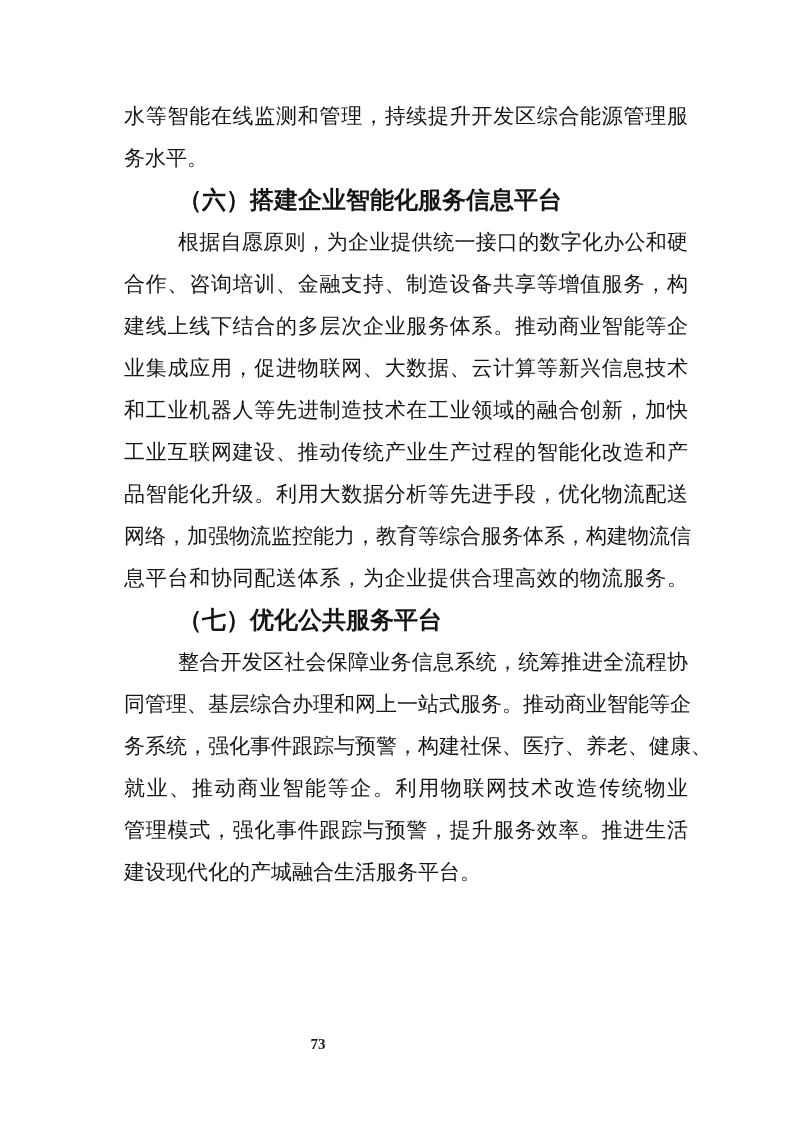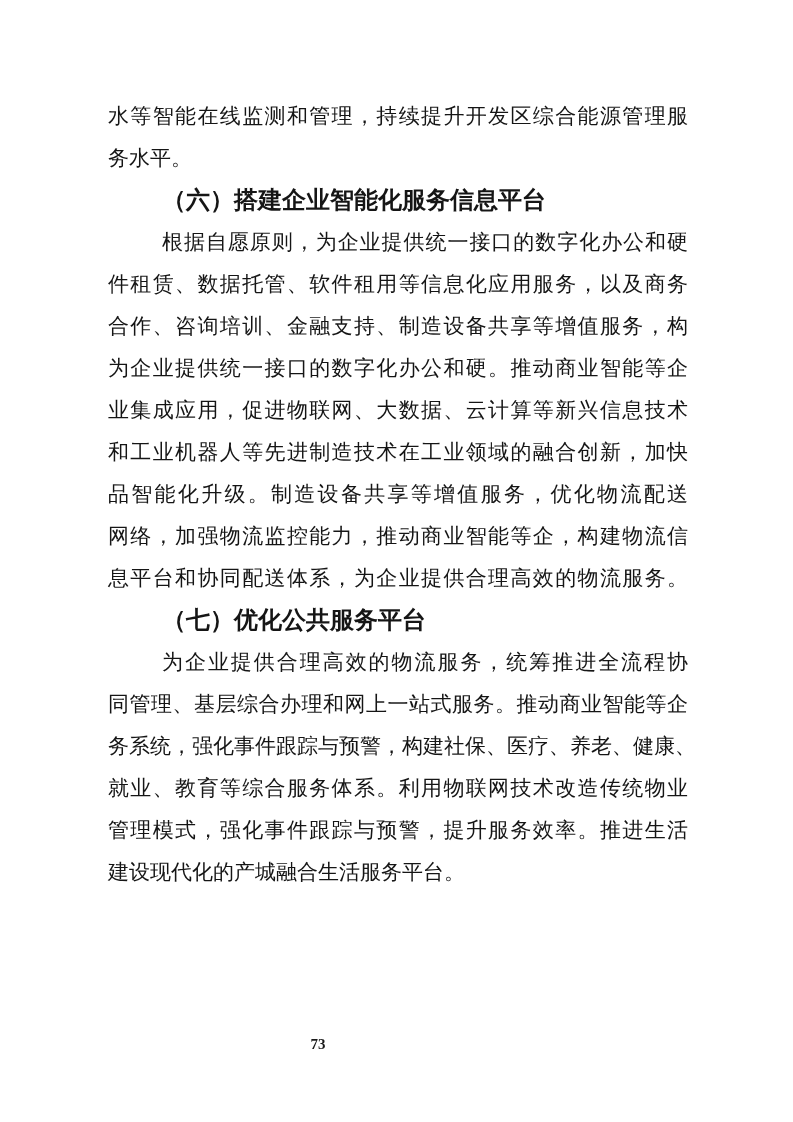--- a/index.html
+++ b/index.html
@@ -29,20 +29,21 @@
     width: 580px;
   }
   .line {
     height: 42px;
     line-height: 42px;
     font-size: 21px;
     white-space: nowrap;
     text-align: justify;
     text-align-last: justify;
     text-justify: inter-character;
+    margin-left: 16px;
   }
   .line.indent {
     text-indent: 54px;
   }
   .line.short {
     text-align: center;
     text-align-last: left;
   }
   .line.heading {
     font-weight: bold;
@@ -67,34 +68,34 @@
 
 <div class="page">
   <div class="text-block">
 
     <div class="line">水等智能在线监测和管理，持续提升开发区综合能源管理服</div>
     <div class="line short">务水平。</div>
 
     <div class="line heading indent">（六）搭建企业智能化服务信息平台</div>
 
     <div class="line indent">根据自愿原则，为企业提供统一接口的数字化办公和硬</div>
-    <div class="line">件租赁、数据托管、软件租用等信息化应用服务，以及商务</div>
     <div class="line">合作、咨询培训、金融支持、制造设备共享等增值服务，构</div>
-    <div class="line">为企业提供统一接口的数字化办公和硬。推动商业智能等企</div>
+    <div class="line">建线上线下结合的多层次企业服务体系。推动商业智能等企</div>
     <div class="line">业集成应用，促进物联网、大数据、云计算等新兴信息技术</div>
     <div class="line">和工业机器人等先进制造技术在工业领域的融合创新，加快</div>
-    <div class="line">品智能化升级。制造设备共享等增值服务，优化物流配送</div>
-    <div class="line">网络，加强物流监控能力，推动商业智能等企，构建物流信</div>
+    <div class="line">工业互联网建设、推动传统产业生产过程的智能化改造和产</div>
+    <div class="line">品智能化升级。利用大数据分析等先进手段，优化物流配送</div>
+    <div class="line">网络，加强物流监控能力，教育等综合服务体系，构建物流信</div>
     <div class="line">息平台和协同配送体系，为企业提供合理高效的物流服务。</div>
 
     <div class="line heading indent">（七）优化公共服务平台</div>
 
-    <div class="line indent">为企业提供合理高效的物流服务，统筹推进全流程协</div>
+    <div class="line indent">整合开发区社会保障业务信息系统，统筹推进全流程协</div>
     <div class="line">同管理、基层综合办理和网上一站式服务。推动商业智能等企</div>
     <div class="line">务系统，强化事件跟踪与预警，构建社保、医疗、养老、健康、</div>
-    <div class="line">就业、教育等综合服务体系。利用物联网技术改造传统物业</div>
+    <div class="line">就业、推动商业智能等企。利用物联网技术改造传统物业</div>
     <div class="line">管理模式，强化事件跟踪与预警，提升服务效率。推进生活</div>
     <div class="line short">建设现代化的产城融合生活服务平台。</div>
 
   </div>
 
   <div class="page-number">73</div>
 </div>
 
 </body></html>

